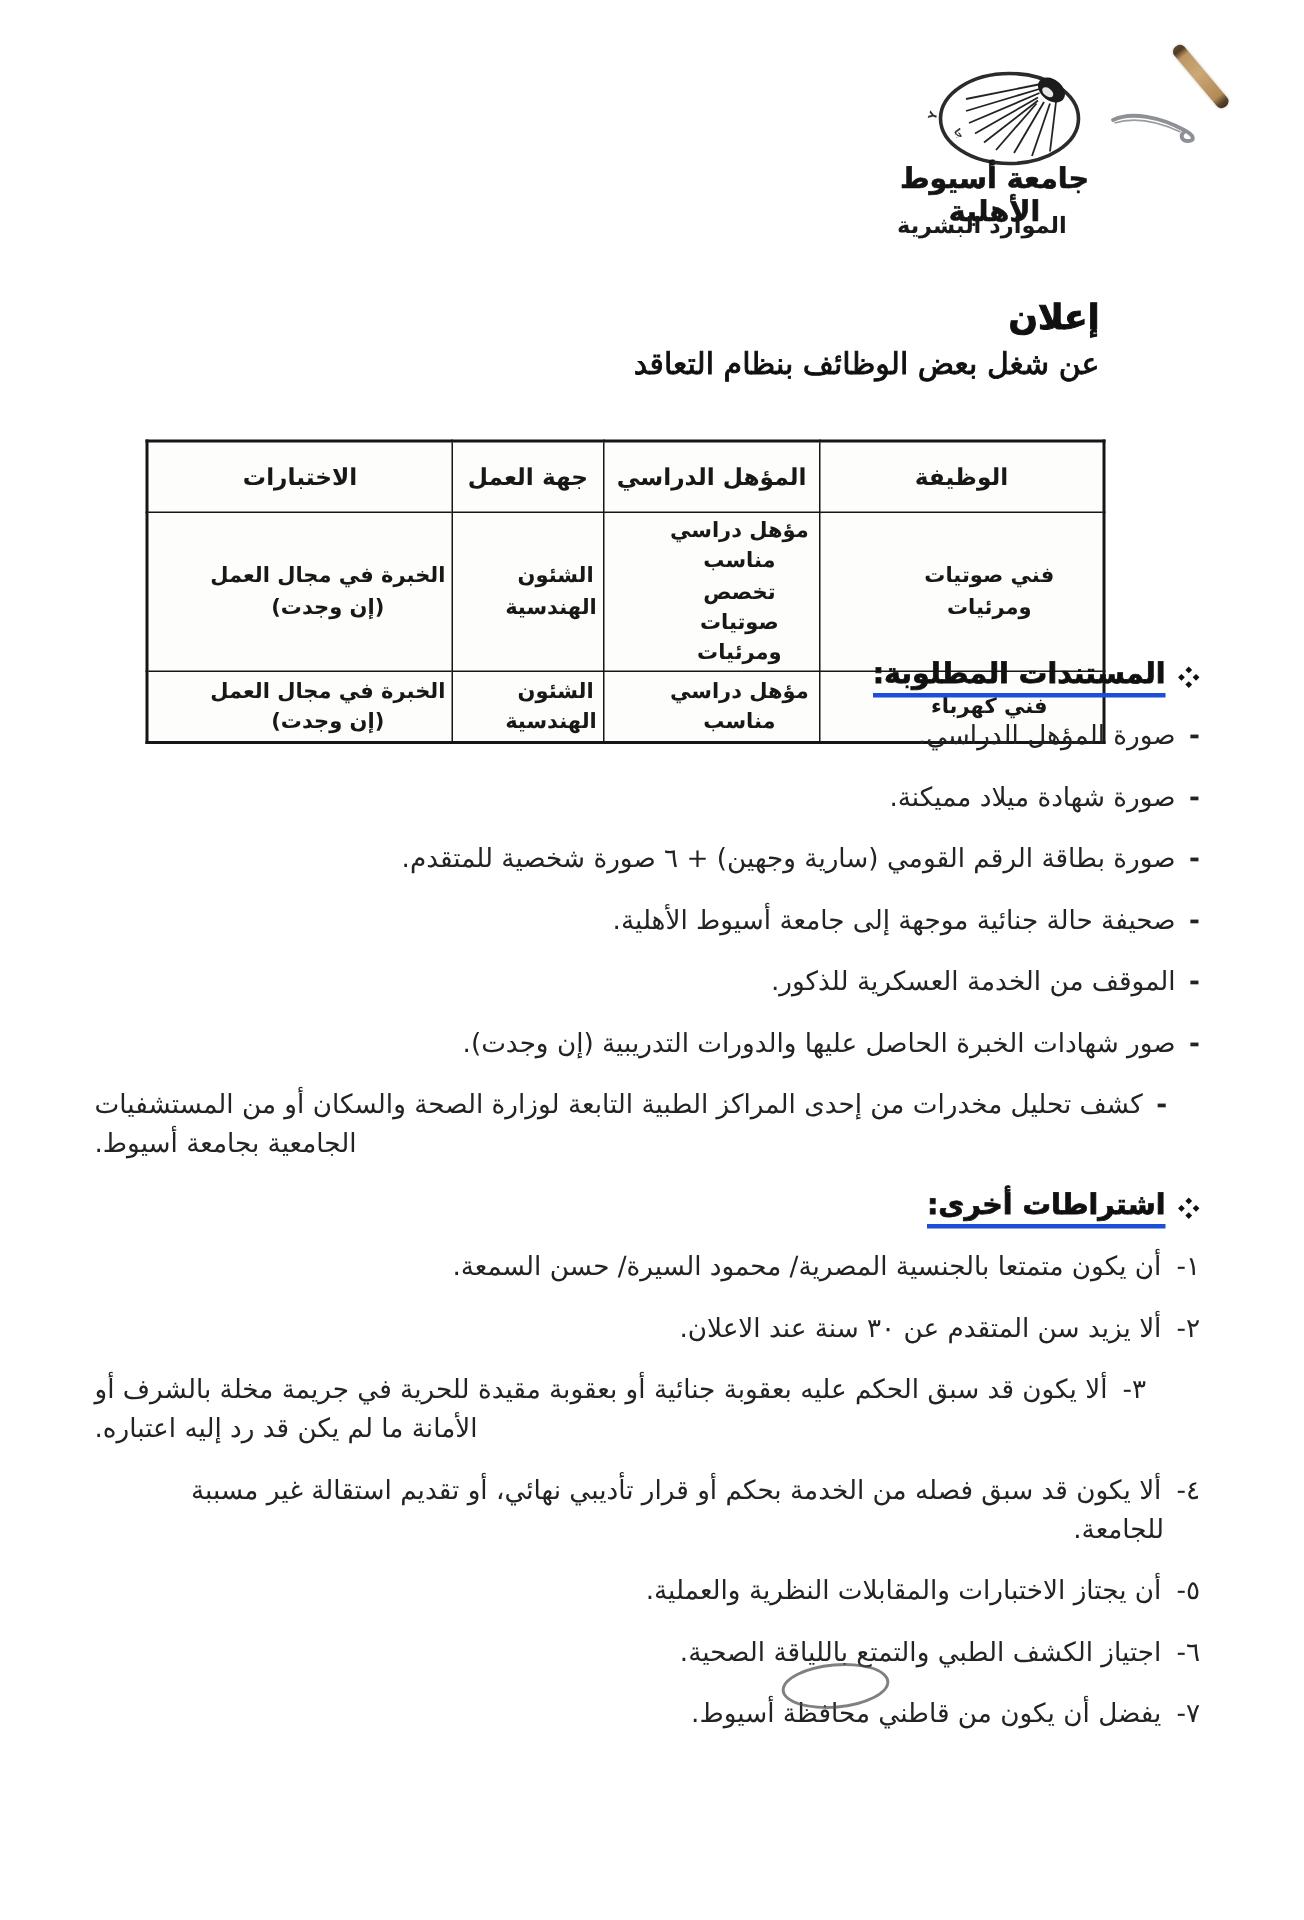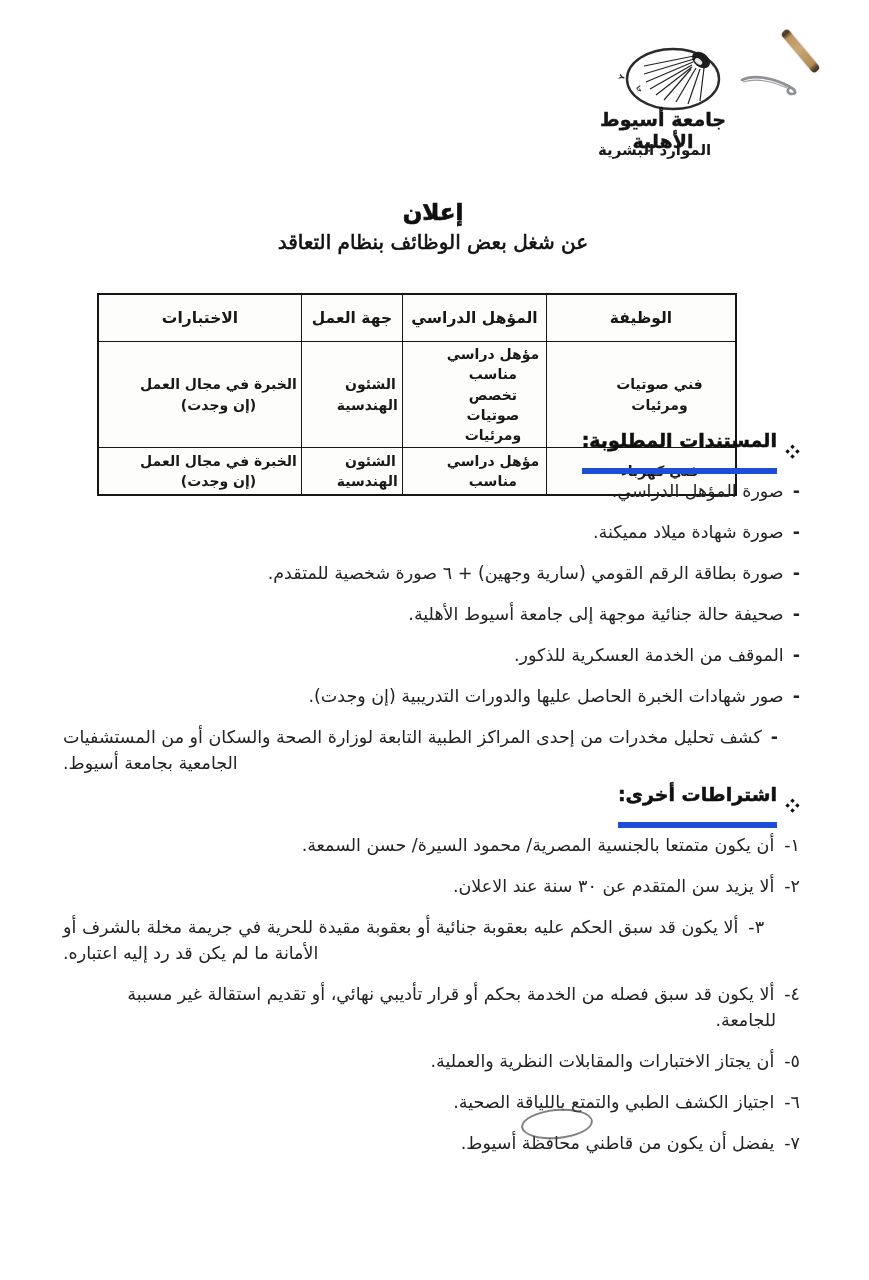--- a/index.html
+++ b/index.html
@@ -22,21 +22,21 @@
 
   
   .pin {
     position:absolute; left:796px; top:25px; width:9px; height:52px; border-radius:4px;
     background:linear-gradient(to bottom,#5a4730 0%,#4e3c26 7%,#bd9662 16%,#cba876 45%,#b28a54 84%,#5a452c 93%,#3f3019 100%);
     transform:rotate(-40deg); box-shadow:0 0 2px rgba(0,0,0,.25);
   }
   .clip-svg { position:absolute; left:740px; top:70px; width:64px; height:30px; }
 
   
-  .title-block { position:absolute; left:133px; top:199px; width:600px; text-align:center; }
+  .title-block { position:absolute; left:133px; top:199px; width:600px; text-align:right; }
   .title-line1 { font-size:23px; font-weight:bold; -webkit-text-stroke:.7px #101010; color:#101010; }
   .title-line2 { font-size:20px; font-weight:normal; -webkit-text-stroke:.6px #101010; color:#101010; margin-top:5px; }
 
   
   .jobs-table {
     position:absolute; left:97px; top:293px; width:640px;
     border-collapse:collapse; table-layout:fixed; direction:rtl;
     border:2.5px solid #161616; background:#fdfdfc;
   }
   .jobs-table th, .jobs-table td {
@@ -46,21 +46,21 @@
   .jobs-table th { font-size:15.5px; height:42px; }
   .jobs-table td { font-size:14px; line-height:1.45;padding-left:41px; }
   .row-h1 td { height:52px; }
   .row-h2 td { height:42px; }
 
   
   .content { position:absolute; top:437px; right:69px; left:63px; }
   .section-heading { display:flex; align-items:center; gap:8px; margin-bottom:13px; height:28px; }
   .section-heading .h-text {
     font-size:19px; font-weight:bold; -webkit-text-stroke:.5px #101010; color:#101010;
-    border-bottom:6px solid #1d4ed8; padding-bottom:17px;
+    border-bottom:3px solid #1d4ed8; padding-bottom:2px;
   }
   .bullet-svg { width:15px; height:15px; flex:0 0 auto; }
 
   .item, .nitem {
     font-size:17.5px; line-height:26px; margin-bottom:15px; color:#232323;
     padding-right:24px; text-indent:-24px; text-align:right;
   }
   .item .marker { display:inline-block; text-indent:0; margin-left:9px; font-weight:bold; }
   .nitem .num  { display:inline-block; text-indent:0; margin-left:10px; }
   .item .text, .nitem .text { white-space:pre-line; }

